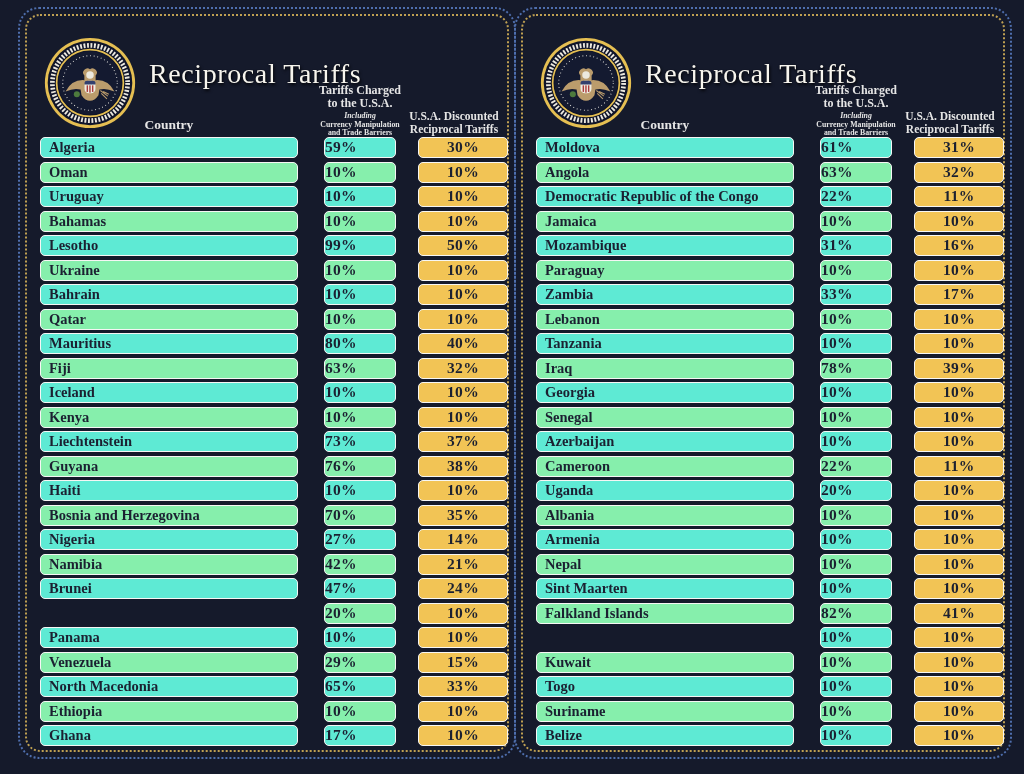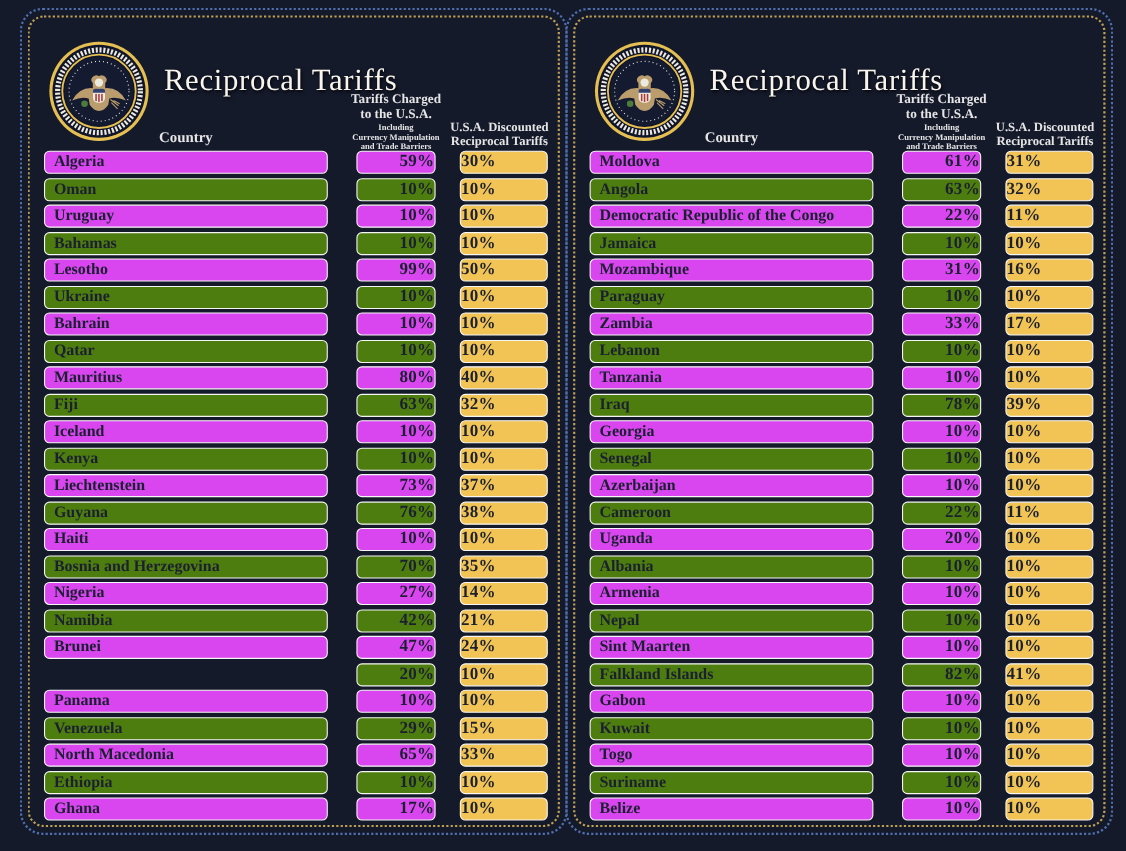--- a/index.html
+++ b/index.html
@@ -27,37 +27,37 @@
   .board-title{
     position:absolute;left:122px;top:42px;
     font-size:28px;color:#f7f5ee;letter-spacing:.6px;
     text-shadow:1px 2px 3px rgba(0,0,0,.85), 0 0 1px rgba(0,0,0,.5);
     white-space:nowrap;
   }
   .head{position:absolute;color:#e5e5e5;font-weight:bold;text-align:center;}
   .head-country{left:13px;width:258px;top:101px;font-size:13.5px;}
   .head-charged{left:266px;width:134px;top:68px;line-height:13px;font-size:12px;}
   .head-charged .sub{font-size:7.8px;line-height:8.6px;font-weight:bold;}
-  .head-charged .sub.first{margin-top:2px;}
+  .head-charged .sub.first{margin-top:2px;font-style:italic;}
   .head-discounted{left:356px;width:142px;top:94px;line-height:13px;font-size:11.5px;}
 
   
   .rows{position:absolute;left:0;top:121px;width:484px;}
   .row{position:relative;height:21px;margin-bottom:3.5px;}
   .cell{
     position:absolute;top:0;height:21px;box-sizing:border-box;
     border:1.5px solid #f6f6f4;border-radius:5px;
     color:#1b2031;font-weight:bold;line-height:18px;
     overflow:hidden;white-space:nowrap;
   }
   .cbar{left:13px;width:258px;padding-left:8px;font-size:14.5px;}
-  .vcell{left:297px;width:72px;text-align:right;font-size:15.5px;letter-spacing:.3px;}
-  .gcell{left:391px;width:80px;font-size:15.5px;letter-spacing:.3px;background:#f2c455;}
-  .row-blue .cbar,.row-blue .vcell{background:#d946ef;}
-  .row-white .cbar,.row-white .vcell{background:#4d7c0f;}
+  .vcell{left:297px;width:72px;text-align:left;font-size:15.5px;letter-spacing:.3px;}
+  .gcell{left:391px;width:90px;text-align:center;font-size:15.5px;letter-spacing:.3px;background:#f2c455;}
+  .row-blue .cbar,.row-blue .vcell{background:#5eead4;}
+  .row-white .cbar,.row-white .vcell{background:#86efac;}
 </style>
 </head>
 <body>
 
 <div class="stage">
 
   <div class="panel panel-left">
     <svg class="seal" viewBox="0 0 100 100">
       <circle cx="50" cy="50" r="48" fill="#e5bf52"></circle>
       <circle cx="50" cy="50" r="45" fill="#10152a"></circle>
@@ -342,21 +342,20 @@
           <div class="cell cbar">Sint Maarten</div>
           <div class="cell vcell">10%</div>
           <div class="cell gcell">10%</div>
         </div>
         <div class="row row-white">
           <div class="cell cbar">Falkland Islands</div>
           <div class="cell vcell">82%</div>
           <div class="cell gcell">41%</div>
         </div>
         <div class="row row-blue">
-          <div class="cell cbar">Gabon</div>
           <div class="cell vcell">10%</div>
           <div class="cell gcell">10%</div>
         </div>
         <div class="row row-white">
           <div class="cell cbar">Kuwait</div>
           <div class="cell vcell">10%</div>
           <div class="cell gcell">10%</div>
         </div>
         <div class="row row-blue">
           <div class="cell cbar">Togo</div>

